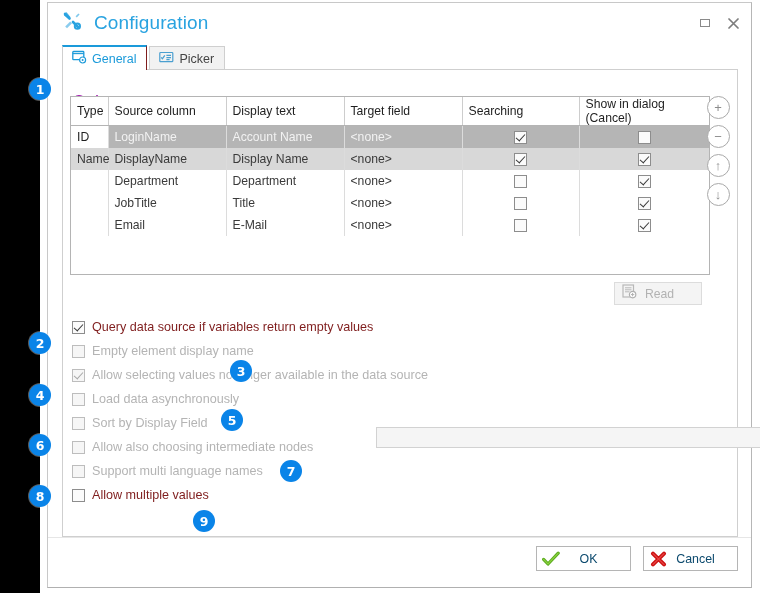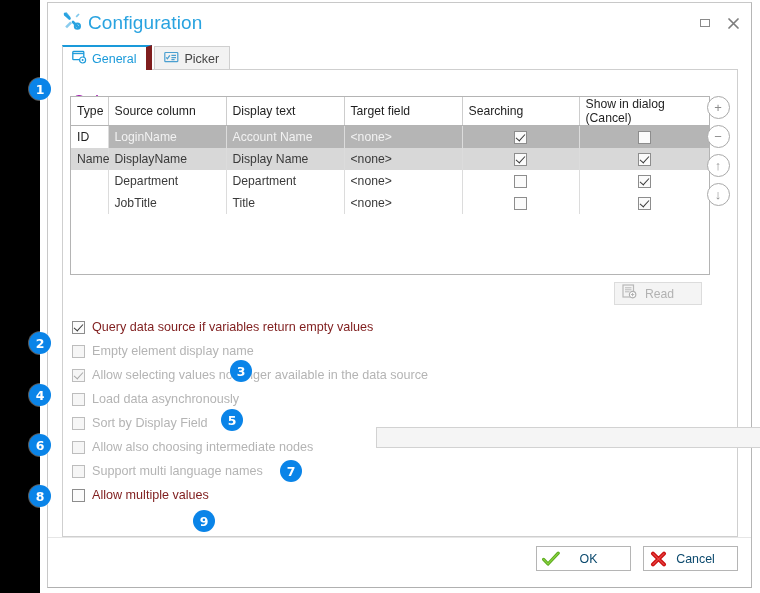--- a/index.html
+++ b/index.html
@@ -48,21 +48,21 @@
     height: 42px;
     background: #ffffff;
   }
 
   .title-wrap {
     position: absolute;
     left: 14px;
     top: 8px;
     display: flex;
     align-items: center;
-    gap: 7px;
+    gap: 13px;
   }
 
   .title-text {
     font-size: 19px;
     color: #29a3e0;
     font-family: "Liberation Sans", sans-serif;
     letter-spacing: 0.1px;
   }
 
   .win-buttons {
@@ -119,21 +119,21 @@
     background: #f2f2f2;
     color: #3b3b3b;
     cursor: pointer;
     position: relative;
   }
   .tab.active {
     background: #ffffff;
     color: #1a9ada;
     border-top: 2px solid #1a9ada;
     border-left: 1px solid #cfcfcf;
-    border-right: 6px solid #7f1d1d;
+    border-right: 1px solid #7f1d1d;
     height: 25px;
     z-index: 3;
   }
   .tab:not(.active) {
     margin-left: 2px;
     color: #444;
   }
 
   .tabbody {
     position: relative;
@@ -459,20 +459,28 @@
                 <td class="ck"><span class="cb checked"></span></td>
               </tr>
               <tr>
                 <td class="typecell"></td>
                 <td>JobTitle</td>
                 <td>Title</td>
                 <td>&lt;none&gt;</td>
                 <td class="ck"><span class="cb"></span></td>
                 <td class="ck"><span class="cb checked"></span></td>
               </tr>
+              <tr>
+                <td class="typecell"></td>
+                <td>Email</td>
+                <td>E-Mail</td>
+                <td>&lt;none&gt;</td>
+                <td class="ck"><span class="cb"></span></td>
+                <td class="ck"><span class="cb checked"></span></td>
+              </tr>
             </tbody>
           </table>
         </div>
 
         <div class="side-tools">
           <div class="circ-btn">+</div>
           <div class="circ-btn">−</div>
           <div class="circ-btn">↑</div>
           <div class="circ-btn">↓</div>
         </div>

